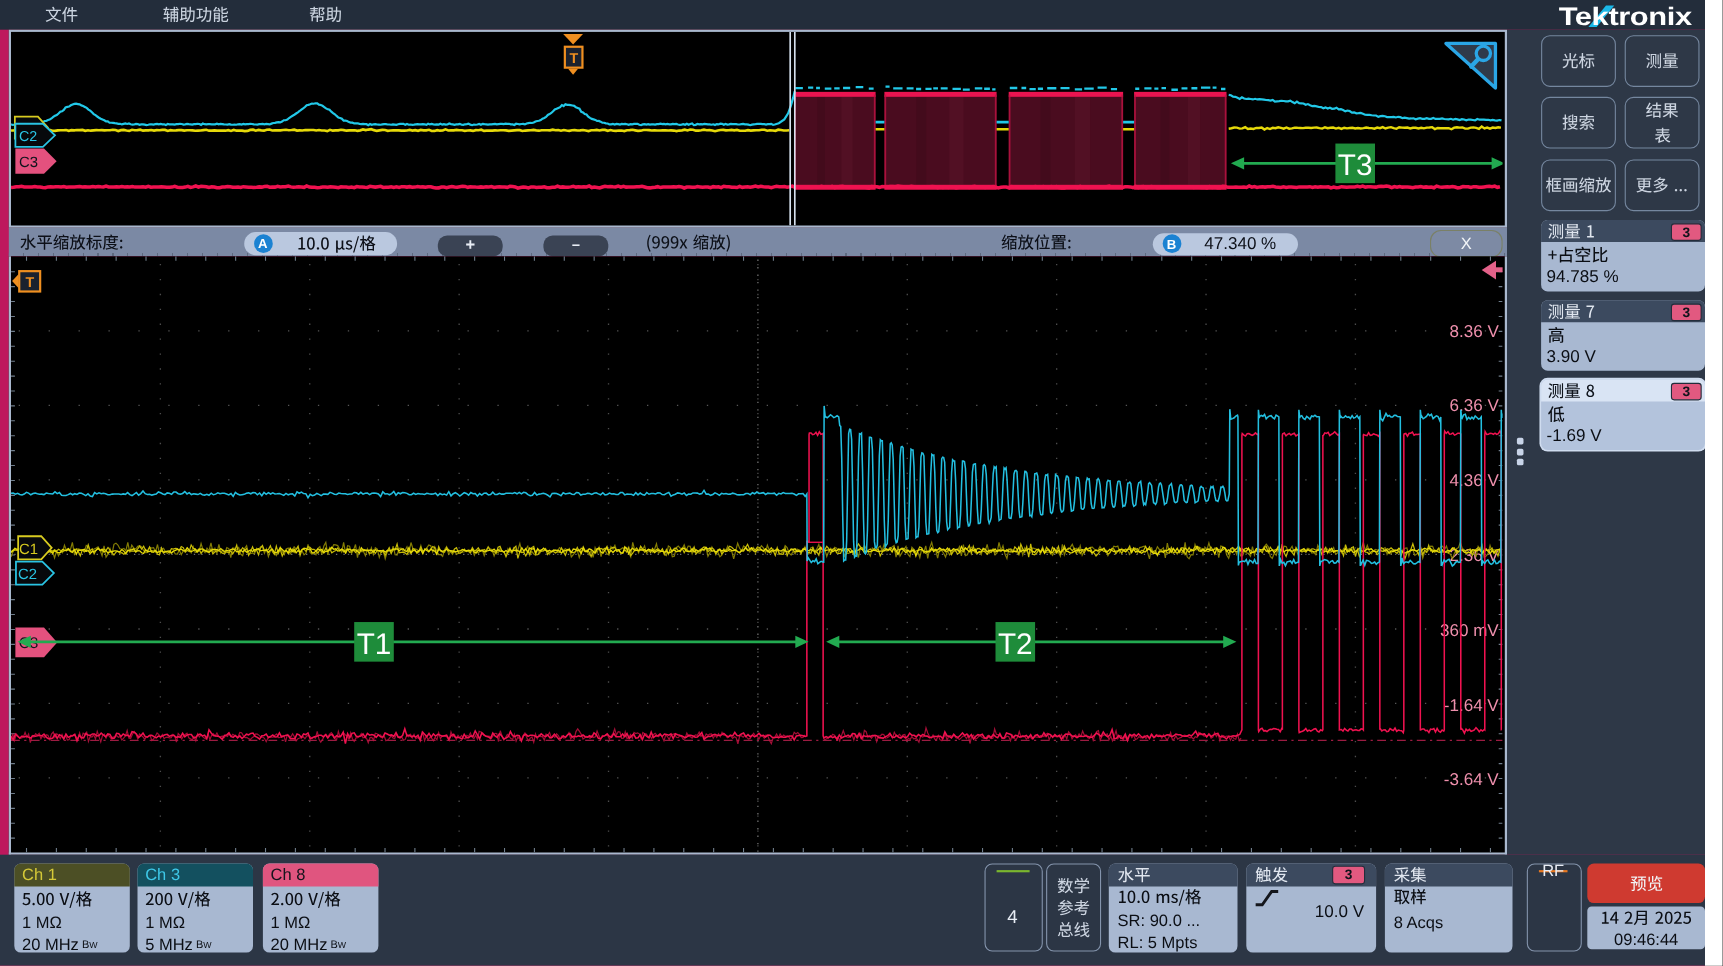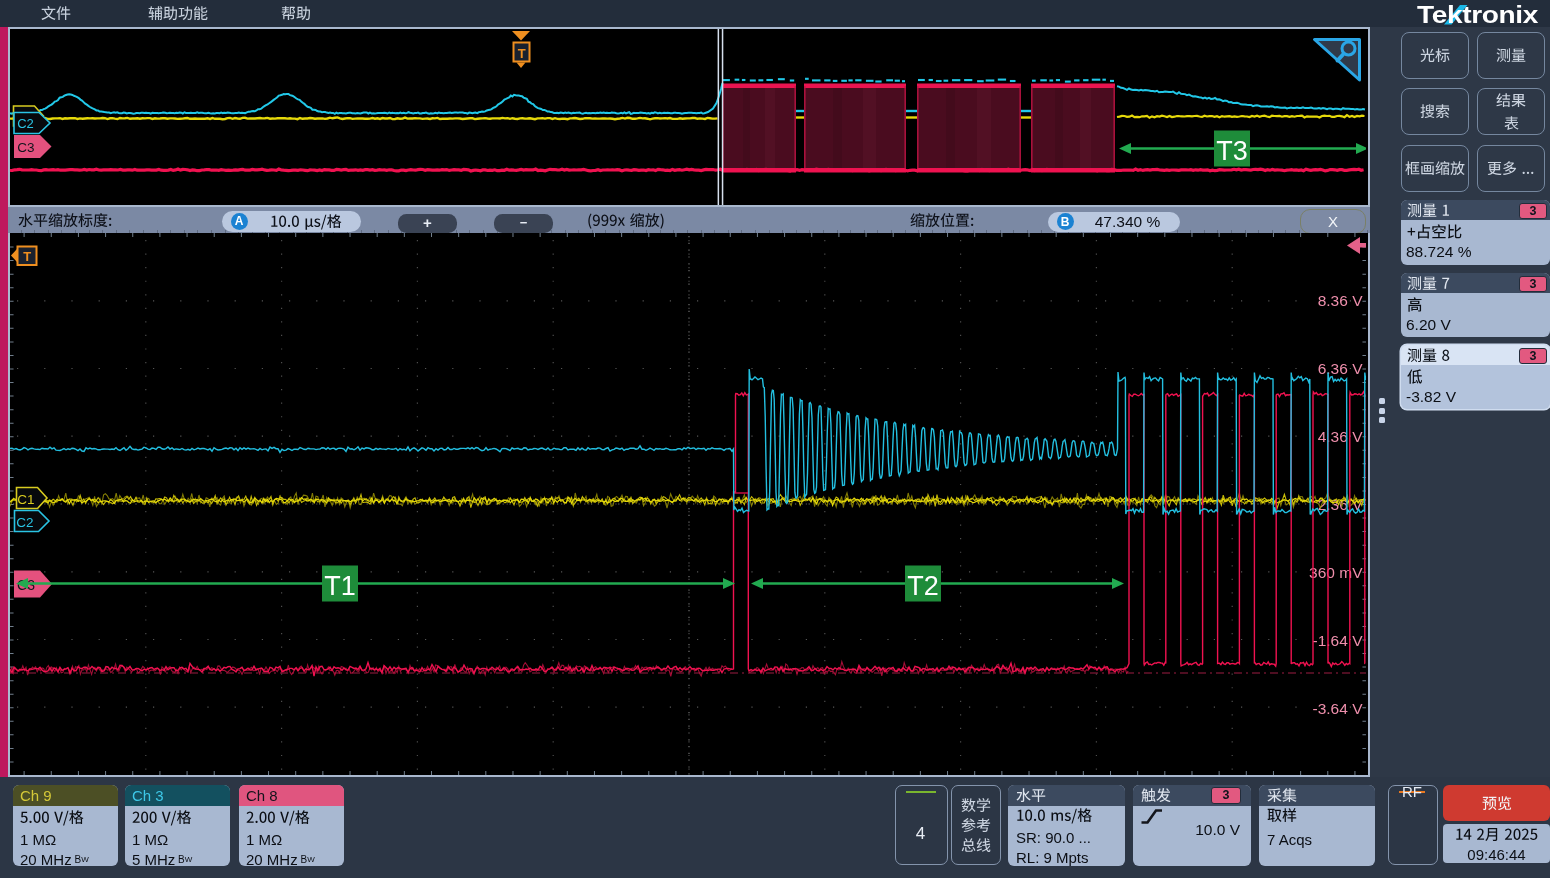--- a/index.html
+++ b/index.html
@@ -310,57 +310,57 @@
     </svg>
     <div style="position:absolute;left:1519px;top:203px;width:26px;height:14px;display:flex;align-items:center;justify-content:center;background:#e25980;border:1.5px solid #232d3b;border-radius:3px;font:bold 12.5px 'Liberation Sans';color:#10141c">3</div>
     <svg style="position:absolute;left:1407.0px;top:217.6px;overflow:visible" width="55" height="25" fill="#0b0e14">
       <g transform="translate(0,19.4)">
         <use href="#q39" transform="translate(0.0,0) scale(0.01550,-0.01550)"></use>
         <use href="#q40" transform="translate(8.7,0) scale(0.01550,-0.01550)"></use>
         <use href="#q41" transform="translate(24.2,0) scale(0.01550,-0.01550)"></use>
         <use href="#q42" transform="translate(39.7,0) scale(0.01550,-0.01550)"></use>
       </g>
     </svg>
-    <div style="position:absolute;left:1406px;top:242px;width:100px;height:20px;display:flex;align-items:center;justify-content:center;font:15.5px 'Liberation Sans';color:#0b0e14;justify-content:flex-start">88.724 %</div>
+    <div style="position:absolute;left:1406px;top:242px;width:100px;height:20px;display:flex;align-items:center;justify-content:center;font:15.5px 'Liberation Sans';color:#0b0e14;justify-content:flex-start">94.785 %</div>
     <div style="position:absolute;left:1401px;top:273px;width:149px;height:64px;background:#a8b8d1;border-radius:6px"></div>
     <div style="position:absolute;left:1401px;top:273px;width:149px;height:20px;background:#3c4a5f;border-radius:6px 6px 0 0"></div>
     <svg style="position:absolute;left:1407.0px;top:269.8px;overflow:visible" width="43" height="24" fill="#dfe5ee">
       <g transform="translate(0,18.8)">
         <use href="#q28" transform="translate(0.0,0) scale(0.01500,-0.01500)"></use>
         <use href="#q29" transform="translate(15.0,0) scale(0.01500,-0.01500)"></use>
         <use href="#q43" transform="translate(34.5,0) scale(0.01500,-0.01500)"></use>
       </g>
     </svg>
     <div style="position:absolute;left:1519px;top:276px;width:26px;height:14px;display:flex;align-items:center;justify-content:center;background:#e25980;border:1.5px solid #232d3b;border-radius:3px;font:bold 12.5px 'Liberation Sans';color:#10141c">3</div>
     <svg style="position:absolute;left:1407.0px;top:290.6px;overflow:visible" width="16" height="25" fill="#0b0e14">
       <g transform="translate(0,19.4)">
         <use href="#q44" transform="translate(0.0,0) scale(0.01550,-0.01550)"></use>
       </g>
     </svg>
-    <div style="position:absolute;left:1406px;top:315px;width:100px;height:20px;display:flex;align-items:center;justify-content:center;font:15.5px 'Liberation Sans';color:#0b0e14;justify-content:flex-start">6.20 V</div>
+    <div style="position:absolute;left:1406px;top:315px;width:100px;height:20px;display:flex;align-items:center;justify-content:center;font:15.5px 'Liberation Sans';color:#0b0e14;justify-content:flex-start">3.90 V</div>
     <div style="position:absolute;left:1401px;top:345px;width:149px;height:64px;box-shadow:0 0 0 1.5px #cfdcef;background:#b3c3dc;border-radius:6px"></div>
     <div style="position:absolute;left:1401px;top:345px;width:149px;height:20px;background:#d9e4f4;border-radius:6px 6px 0 0"></div>
     <svg style="position:absolute;left:1407.0px;top:341.8px;overflow:visible" width="43" height="24" fill="#10151d">
       <g transform="translate(0,18.8)">
         <use href="#q28" transform="translate(0.0,0) scale(0.01500,-0.01500)"></use>
         <use href="#q29" transform="translate(15.0,0) scale(0.01500,-0.01500)"></use>
         <use href="#q45" transform="translate(34.5,0) scale(0.01500,-0.01500)"></use>
       </g>
     </svg>
     <div style="position:absolute;left:1519px;top:348px;width:26px;height:14px;display:flex;align-items:center;justify-content:center;background:#e25980;border:1.5px solid #232d3b;border-radius:3px;font:bold 12.5px 'Liberation Sans';color:#10141c">3</div>
     <svg style="position:absolute;left:1407.0px;top:362.6px;overflow:visible" width="16" height="25" fill="#0b0e14">
       <g transform="translate(0,19.4)">
         <use href="#q46" transform="translate(0.0,0) scale(0.01550,-0.01550)"></use>
       </g>
     </svg>
-    <div style="position:absolute;left:1406px;top:387px;width:100px;height:20px;display:flex;align-items:center;justify-content:center;font:15.5px 'Liberation Sans';color:#0b0e14;justify-content:flex-start">-3.82 V</div>
+    <div style="position:absolute;left:1406px;top:387px;width:100px;height:20px;display:flex;align-items:center;justify-content:center;font:15.5px 'Liberation Sans';color:#0b0e14;justify-content:flex-start">-1.69 V</div>
     <div style="position:absolute;left:0px;top:777px;width:1550px;height:101px;background:#2c3645"></div>
     <div style="position:absolute;left:13px;top:785px;width:105px;height:81px;background:#a8b8d1;border-radius:6px"></div>
     <div style="position:absolute;left:13px;top:785px;width:105px;height:21px;background:#4c4f25;border-radius:6px 6px 0 0"></div>
-    <div style="position:absolute;left:20px;top:786px;width:60px;height:19px;display:flex;align-items:center;justify-content:center;font:15px 'Liberation Sans';color:#d5c938;justify-content:flex-start">Ch 9</div>
+    <div style="position:absolute;left:20px;top:786px;width:60px;height:19px;display:flex;align-items:center;justify-content:center;font:15px 'Liberation Sans';color:#d5c938;justify-content:flex-start">Ch 1</div>
     <svg style="position:absolute;left:20.0px;top:804.2px;overflow:visible" width="64" height="24" fill="#0b0e14">
       <g transform="translate(0,18.8)">
         <use href="#q47" transform="translate(0.0,0) scale(0.01500,-0.01500)"></use>
         <use href="#q22" transform="translate(8.4,0) scale(0.01500,-0.01500)"></use>
         <use href="#q21" transform="translate(12.8,0) scale(0.01500,-0.01500)"></use>
         <use href="#q21" transform="translate(21.2,0) scale(0.01500,-0.01500)"></use>
         <use href="#q48" transform="translate(34.2,0) scale(0.01500,-0.01500)"></use>
         <use href="#q25" transform="translate(42.9,0) scale(0.01500,-0.01500)"></use>
         <use href="#q26" transform="translate(48.8,0) scale(0.01500,-0.01500)"></use>
       </g>
@@ -434,21 +434,21 @@
         <use href="#q21" transform="translate(8.4,0) scale(0.01500,-0.01500)"></use>
         <use href="#q22" transform="translate(16.9,0) scale(0.01500,-0.01500)"></use>
         <use href="#q21" transform="translate(21.2,0) scale(0.01500,-0.01500)"></use>
         <use href="#q56" transform="translate(34.2,0) scale(0.01500,-0.01500)"></use>
         <use href="#q24" transform="translate(48.2,0) scale(0.01500,-0.01500)"></use>
         <use href="#q25" transform="translate(55.3,0) scale(0.01500,-0.01500)"></use>
         <use href="#q26" transform="translate(61.2,0) scale(0.01500,-0.01500)"></use>
       </g>
     </svg>
     <div style="position:absolute;left:1016px;top:827px;width:100px;height:20px;display:flex;align-items:center;justify-content:center;font:15px 'Liberation Sans';color:#0b0e14;justify-content:flex-start">SR: 90.0 ...</div>
-    <div style="position:absolute;left:1016px;top:847px;width:100px;height:20px;display:flex;align-items:center;justify-content:center;font:15px 'Liberation Sans';color:#0b0e14;justify-content:flex-start">RL: 9 Mpts</div>
+    <div style="position:absolute;left:1016px;top:847px;width:100px;height:20px;display:flex;align-items:center;justify-content:center;font:15px 'Liberation Sans';color:#0b0e14;justify-content:flex-start">RL: 5 Mpts</div>
     <div style="position:absolute;left:1133px;top:785px;width:118px;height:81px;background:#a8b8d1;border-radius:6px"></div>
     <div style="position:absolute;left:1133px;top:785px;width:118px;height:21px;background:#3c4a5f;border-radius:6px 6px 0 0"></div>
     <svg style="position:absolute;left:1141.0px;top:781.8px;overflow:visible" width="30" height="24" fill="#dfe5ee">
       <g transform="translate(0,18.8)">
         <use href="#q57" transform="translate(0.0,0) scale(0.01500,-0.01500)"></use>
         <use href="#q58" transform="translate(15.0,0) scale(0.01500,-0.01500)"></use>
       </g>
     </svg>
     <div style="position:absolute;left:1211px;top:786.5px;width:28px;height:15px;display:flex;align-items:center;justify-content:center;background:#e25980;border:1.5px solid #232d3b;border-radius:3px;font:bold 12.5px 'Liberation Sans';color:#10141c">3</div>
     <svg style="position:absolute;left:1140px;top:806px" width="24" height="20">
@@ -462,21 +462,21 @@
         <use href="#q59" transform="translate(0.0,0) scale(0.01500,-0.01500)"></use>
         <use href="#q60" transform="translate(15.0,0) scale(0.01500,-0.01500)"></use>
       </g>
     </svg>
     <svg style="position:absolute;left:1267.0px;top:802.2px;overflow:visible" width="30" height="24" fill="#0b0e14">
       <g transform="translate(0,18.8)">
         <use href="#q61" transform="translate(0.0,0) scale(0.01500,-0.01500)"></use>
         <use href="#q62" transform="translate(15.0,0) scale(0.01500,-0.01500)"></use>
       </g>
     </svg>
-    <div style="position:absolute;left:1267px;top:829px;width:90px;height:20px;display:flex;align-items:center;justify-content:center;font:15px 'Liberation Sans';color:#0b0e14;justify-content:flex-start">7 Acqs</div>
+    <div style="position:absolute;left:1267px;top:829px;width:90px;height:20px;display:flex;align-items:center;justify-content:center;font:15px 'Liberation Sans';color:#0b0e14;justify-content:flex-start">8 Acqs</div>
     <div style="position:absolute;left:1388px;top:785px;width:48px;height:78px;border:1px solid #8494ac;border-radius:7px"></div>
     <div style="position:absolute;left:1399px;top:790.5px;width:26px;height:2.5px;background:#e87820"></div>
     <div style="position:absolute;left:1388px;top:760px;width:48px;height:62px;display:flex;align-items:center;justify-content:center;font:15px 'Liberation Sans';color:#e8edf5">RF</div>
     <div style="position:absolute;left:1443px;top:785px;width:107px;height:36px;background:#cf3a30;border-radius:6px"></div>
     <svg style="position:absolute;left:1481.5px;top:790.2px;overflow:visible" width="30" height="24" fill="#f2f2f4">
       <g transform="translate(0,18.8)">
         <use href="#q63" transform="translate(0.0,0) scale(0.01500,-0.01500)"></use>
         <use href="#q64" transform="translate(15.0,0) scale(0.01500,-0.01500)"></use>
       </g>
     </svg>

